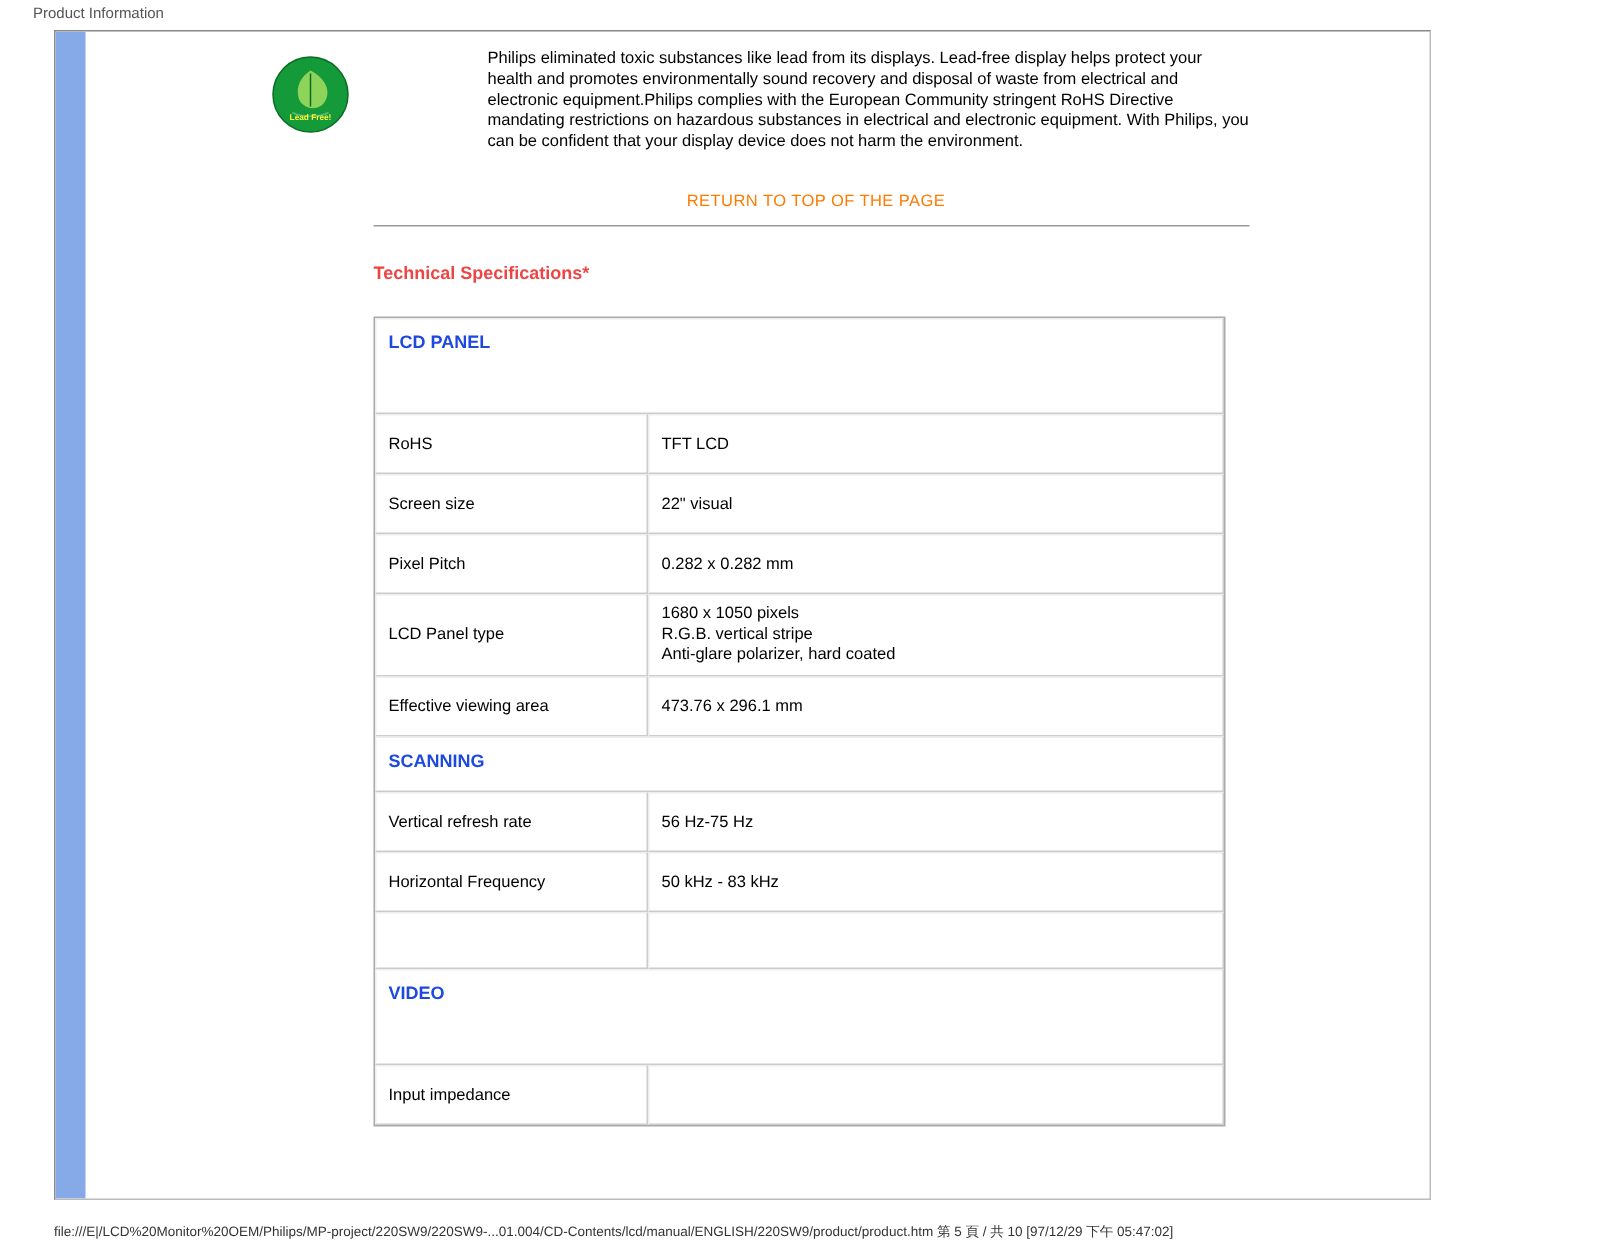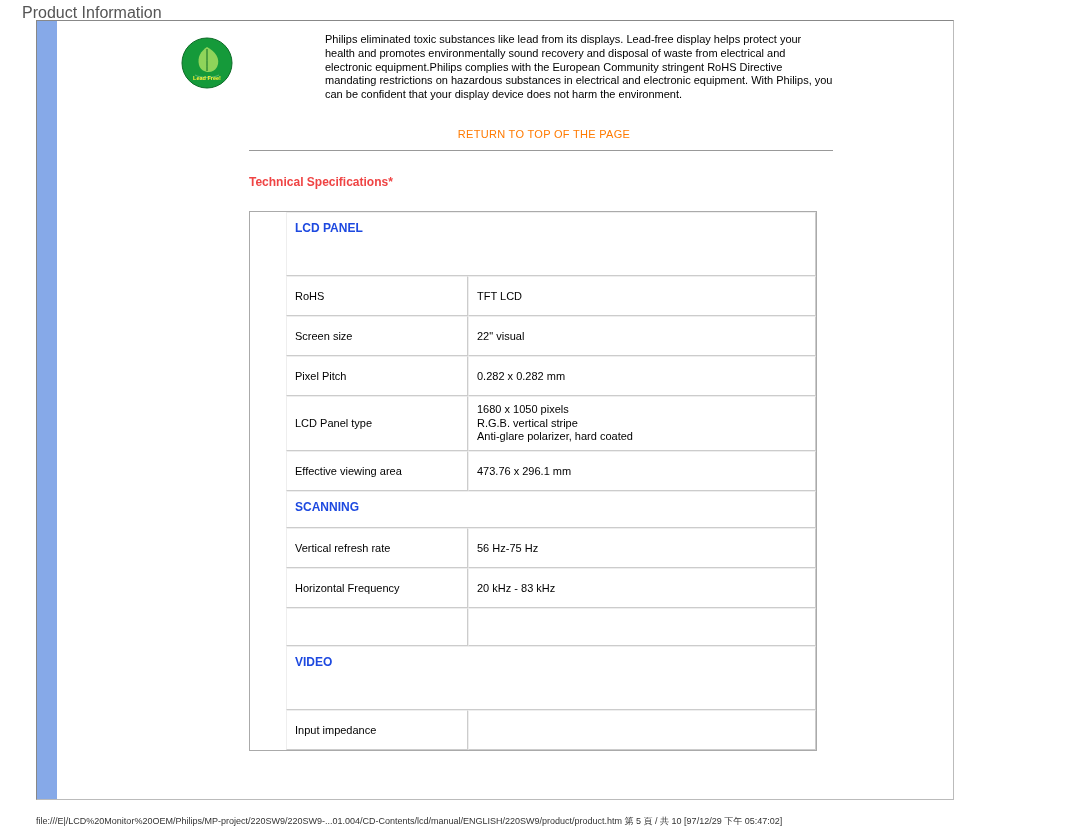--- a/index.html
+++ b/index.html
@@ -10,21 +10,21 @@
     background: #fff;
     width: 1080px;
     height: 834px;
     position: relative;
     overflow: hidden;
   }
   .header-label {
     position: absolute;
     top: 4px;
     left: 22px;
-    font-size: 16px;
+    font-size: 10px;
     color: #555;
   }
   .page {
     position: absolute;
     top: 20px;
     left: 36px;
     width: 918px;
     height: 780px;
     border: 1px solid #888;
     border-right-color: #bbb;
@@ -88,21 +88,20 @@
     font-size: 12px;
     margin-bottom: 22px;
     margin-left: -6px;
   }
   .spec-table {
     border-collapse: separate;
     border-spacing: 0;
     width: 568px;
     border: 1px solid #aaa;
     margin-left: -6px;
-    padding-left: 36px;
   }
   .spec-table td {
     border: 1px solid #ccc;
     border-top-color: #eee;
     border-left-color: #eee;
     padding: 13px 8px;
     font-size: 11px;
     vertical-align: middle;
   }
   .spec-table td.col1 { width: 182px; }
@@ -183,21 +182,21 @@
           </tr>
           <tr>
             <td colspan="2" class="section-hdr short">SCANNING</td>
           </tr>
           <tr>
             <td class="col1">Vertical refresh rate</td>
             <td>56 Hz-75 Hz</td>
           </tr>
           <tr>
             <td class="col1">Horizontal Frequency</td>
-            <td>20 kHz - 83 kHz</td>
+            <td>50 kHz - 83 kHz</td>
           </tr>
           <tr>
             <td class="col1 blank"></td>
             <td class="blank"></td>
           </tr>
           <tr>
             <td colspan="2" class="section-hdr">VIDEO</td>
           </tr>
           <tr>
             <td class="col1">Input impedance</td>

